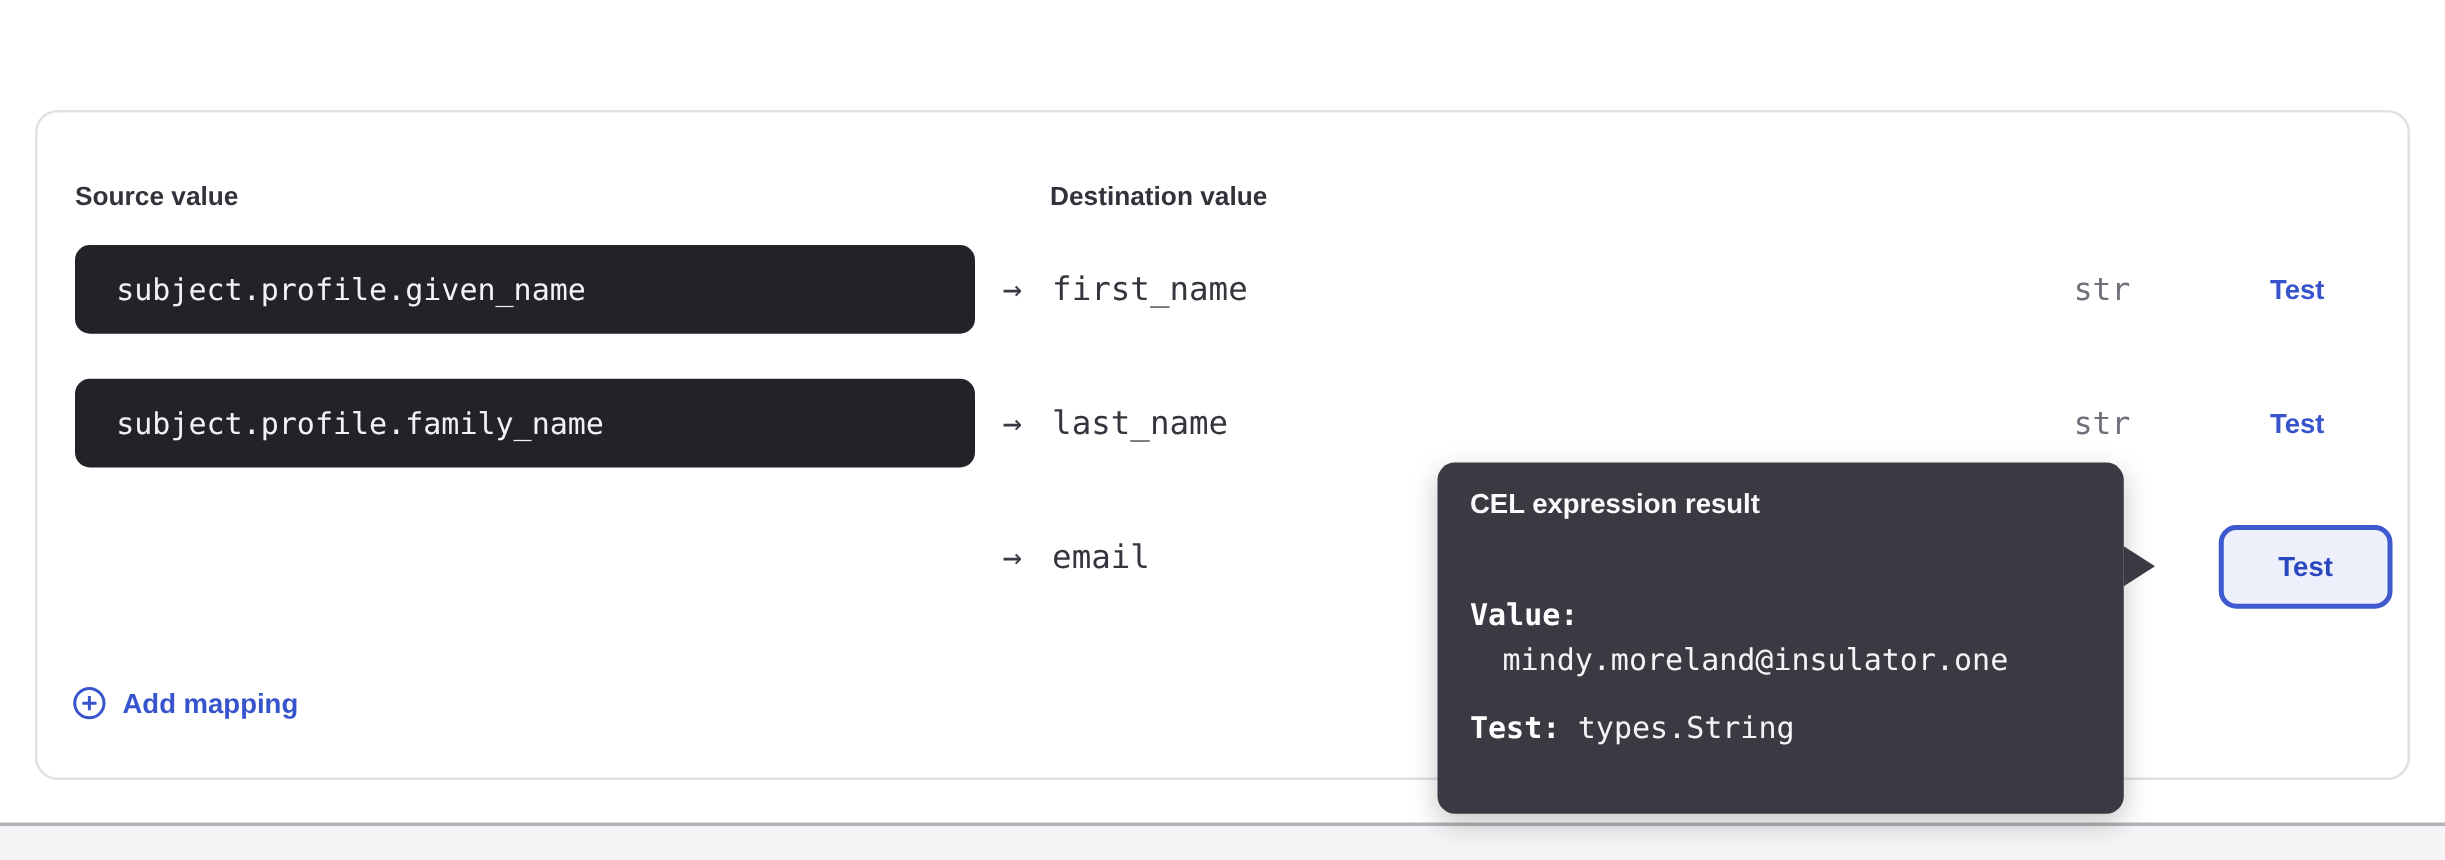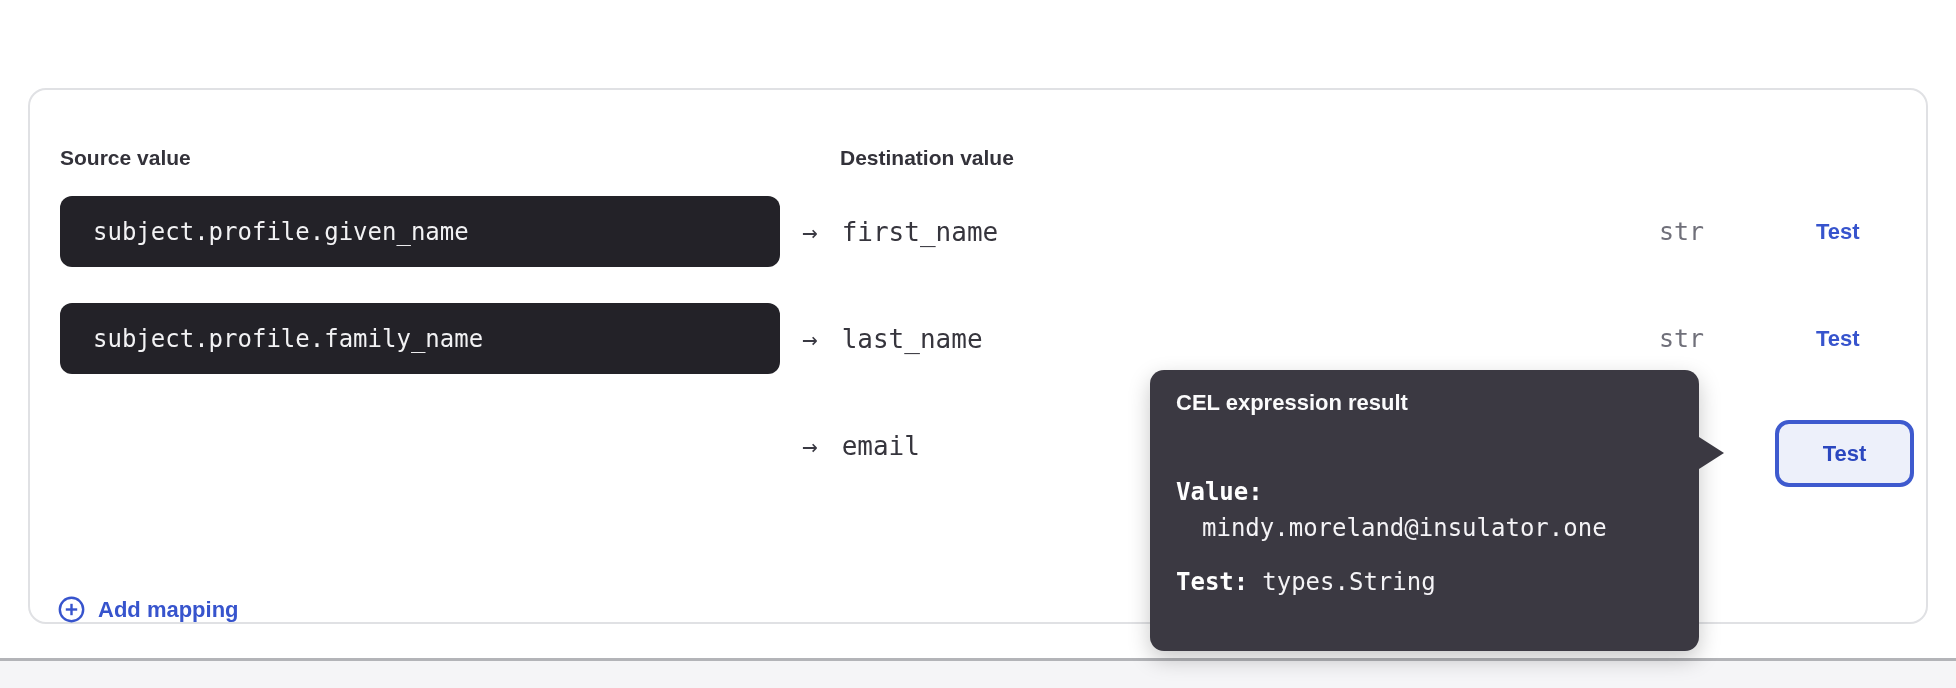--- a/index.html
+++ b/index.html
@@ -86,21 +86,21 @@
     position:absolute; left:1775px; top:420px; width:139px; height:67px;
     background:var(--test-btn-bg); border:4px solid var(--test-btn-border);
     border-radius:14px; display:flex; align-items:center; justify-content:center;
     font-size:22px; font-weight:bold; color:var(--accent-dark);
     cursor:pointer; z-index:6;
     font-family:"Liberation Sans", sans-serif;
   }
 
   .add-mapping {
     position:absolute; left:58px; top:549px;
-    display:flex; align-items:center; gap:13px; cursor:pointer;margin-top:47px;
+    display:flex; align-items:center; gap:13px; cursor:pointer;
   }
   .add-mapping-label {
     font-size:22px; font-weight:bold; color:var(--accent);
   }
 
   
   .tooltip {
     position:absolute; left:1150px; top:370px; width:549px; height:281px;
     background:var(--tooltip-bg); border-radius:14px; z-index:5;
     box-shadow:0 8px 22px rgba(0,0,0,0.22);

